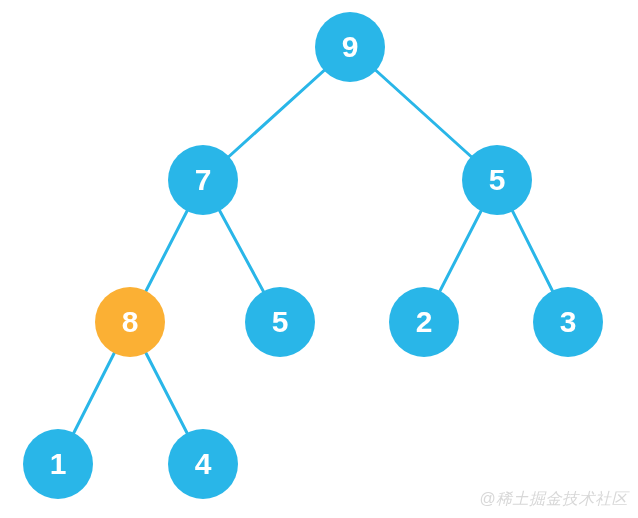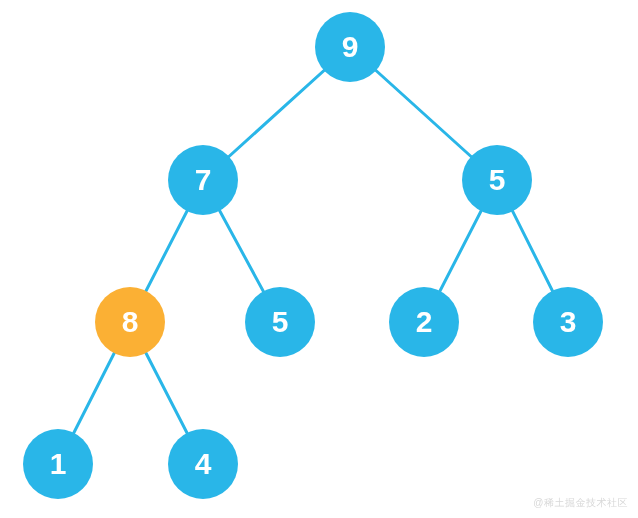--- a/index.html
+++ b/index.html
@@ -38,23 +38,24 @@
     font-weight: bold;
     font-size: 30px;
     line-height: 1;
     user-select: none;
   }
   .watermark {
     position: absolute;
     right: 10px;
     bottom: 8px;
     color: #d8d8d8;
-    font-size: 10px;
+    font-size: 16px;
     letter-spacing: 0.5px;
     white-space: nowrap;
+    font-style: italic;
   }
 </style>
 </head>
 <body>
 
 <div id="canvas">
   <svg class="edge-layer" id="edge-layer" viewBox="0 0 638 518">
       <line x1="350" y1="47" x2="203" y2="180" stroke="#29b6e8" stroke-width="3" stroke-linecap="round"></line>
       <line x1="350" y1="47" x2="497" y2="180" stroke="#29b6e8" stroke-width="3" stroke-linecap="round"></line>
       <line x1="203" y1="180" x2="130" y2="322" stroke="#29b6e8" stroke-width="3" stroke-linecap="round"></line>

